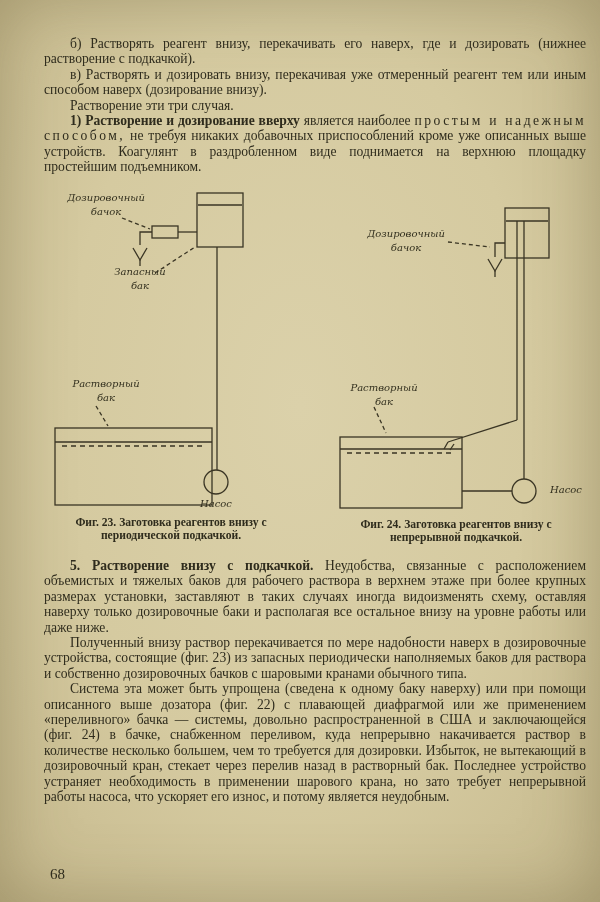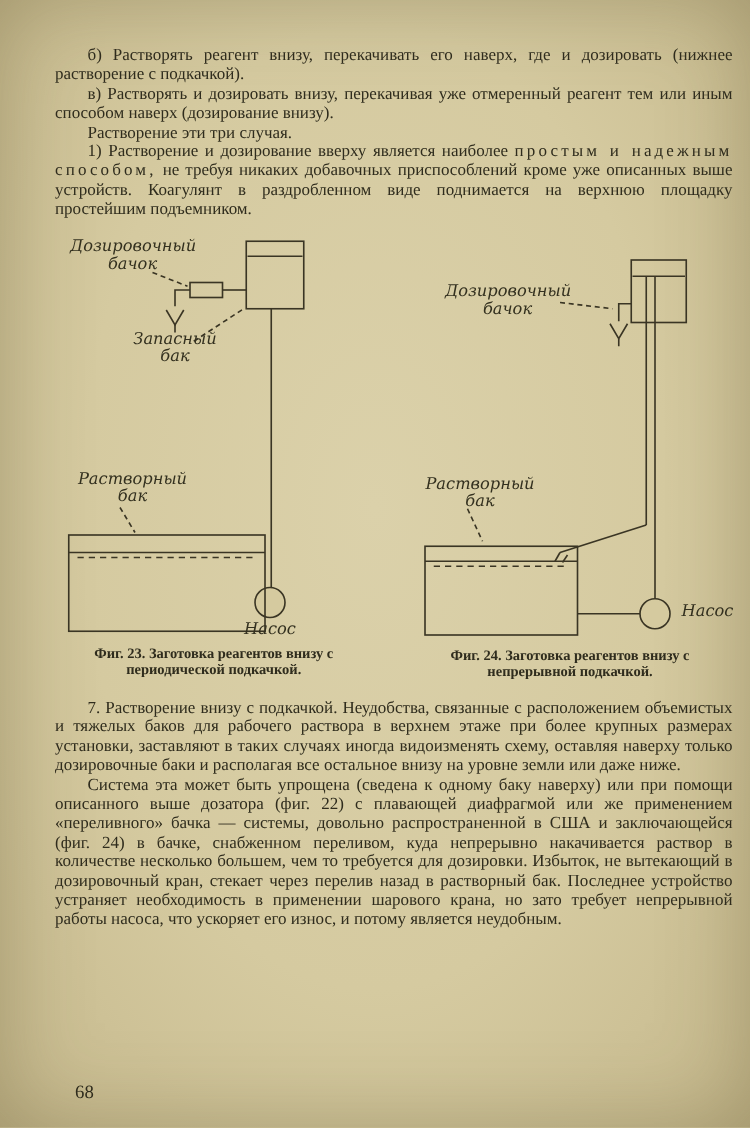--- a/index.html
+++ b/index.html
@@ -16,46 +16,46 @@
     box-shadow: inset 0 0 70px rgba(95, 82, 45, 0.35);
     color: #2f2c1d;
   }
   .textcol {
     position: absolute; left: 44px; width: 542px;
     font-size: 13.6px; line-height: 15.4px; text-align: justify;
   }
   #top-text { top: 36px; }
   #bottom-text { top: 558px; }
   .para { margin: 0; text-indent: 26px; }
-  .lead { font-weight: normal; }
+  .lead { font-weight: bold; }
   .sp { letter-spacing: 2.5px; }
 
   .fig { position: absolute; top: 185px; }
   #fig23 { left: 40px;  width: 262px; height: 375px; }
   #fig24 { left: 320px; width: 272px; height: 375px; }
   .fig svg { position: absolute; left: 0; top: 0; }
   .diagram-label {
     position: absolute;
     font-family: "DejaVu Serif", serif;
     font-style: italic;
-    font-size: 13px; line-height: 13.5px;
+    font-size: 10px; line-height: 13.5px;
     white-space: pre-line; text-align: center;
     color: #33301f;
   }
   .fig-caption {
     position: absolute;
     font-weight: bold; font-size: 11.6px; line-height: 13.4px;
     text-align: center; color: #2f2c1d;
   }
   #fig23 .fig-caption { top: 331px; left: 12px; width: 238px; }
   #fig24 .fig-caption { top: 333px; left: 4px;  width: 264px; }
 
   .page-number {
     position: absolute; left: 50px; top: 866px;
-    font-size: 15px; color: #2f2c1d; margin-left: 10px;
+    font-size: 15px; color: #2f2c1d;
   }
 </style>
 </head>
 <body>
 
 <div class="page">
 
   <div class="textcol" id="top-text">
     <p class="para">б) Растворять реагент внизу, перекачивать его наверх, где и дозировать (нижнее растворение с подкачкой).</p>
     <p class="para">в) Растворять и дозировать внизу, перекачивая уже отмеренный реагент тем или иным способом наверх (дозирование внизу).</p>
@@ -118,19 +118,20 @@
     </svg>
     <div class="diagram-label" style="left:36px; top:42px; width:100px">Дозировочный
 бачок</div>
     <div class="diagram-label" style="left:18px; top:196px; width:92px">Растворный
 бак</div>
     <div class="diagram-label" style="left:220px; top:298px; width:52px">Насос</div>
     <figcaption class="fig-caption">Фиг. 24. Заготовка реагентов внизу с непрерывной подкачкой.</figcaption>
   </figure>
 
   <div class="textcol" id="bottom-text">
-    <p class="para"><span class="lead">7. Растворение внизу с подкачкой.</span><span> Неудобства, связанные с расположением объемистых и тяжелых баков для рабочего раствора в верхнем этаже при более крупных размерах установки, заставляют в таких случаях иногда видоизменять схему, оставляя наверху только дозировочные баки и располагая все остальное внизу на уровне земли или даже ниже.</span></p>
+    <p class="para"><span class="lead">5. Растворение внизу с подкачкой.</span><span> Неудобства, связанные с расположением объемистых и тяжелых баков для рабочего раствора в верхнем этаже при более крупных размерах установки, заставляют в таких случаях иногда видоизменять схему, оставляя наверху только дозировочные баки и располагая все остальное внизу на уровне работы или даже ниже.</span></p>
+    <p class="para">Полученный внизу раствор перекачивается по мере надобности наверх в дозировочные устройства, состоящие (фиг. 23) из запасных периодически наполняемых баков для раствора и собственно дозировочных бачков с шаровыми кранами обычного типа.</p>
     <p class="para">Система эта может быть упрощена (сведена к одному баку наверху) или при помощи описанного выше дозатора (фиг. 22) с плавающей диафрагмой или же применением «переливного» бачка — системы, довольно распространенной в США и заключающейся (фиг. 24) в бачке, снабженном переливом, куда непрерывно накачивается раствор в количестве несколько большем, чем то требуется для дозировки. Избыток, не вытекающий в дозировочный кран, стекает через перелив назад в растворный бак. Последнее устройство устраняет необходимость в применении шарового крана, но зато требует непрерывной работы насоса, что ускоряет его износ, и потому является неудобным.</p>
   </div>
 
   <div class="page-number">68</div>
 
 </div>
 
 </body></html>

